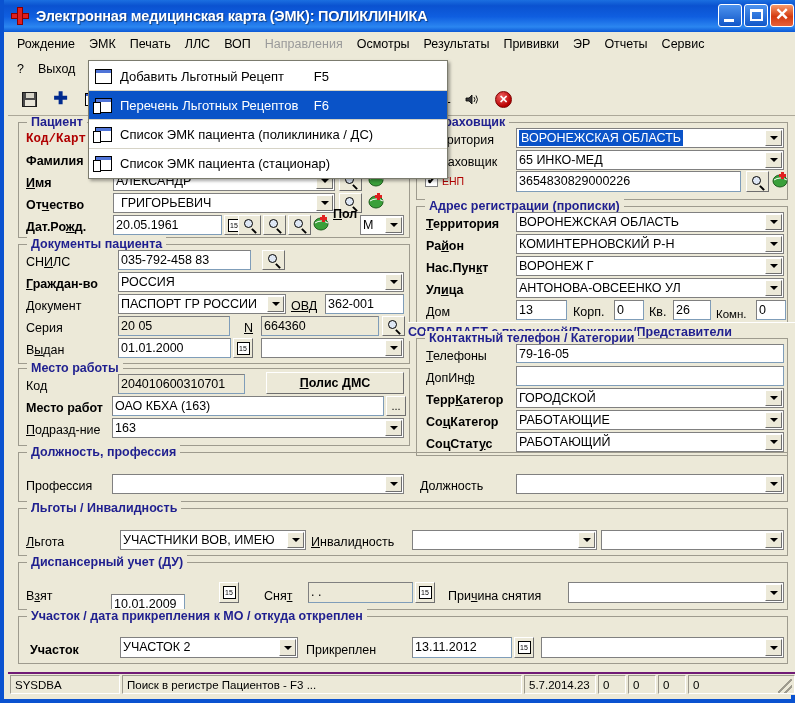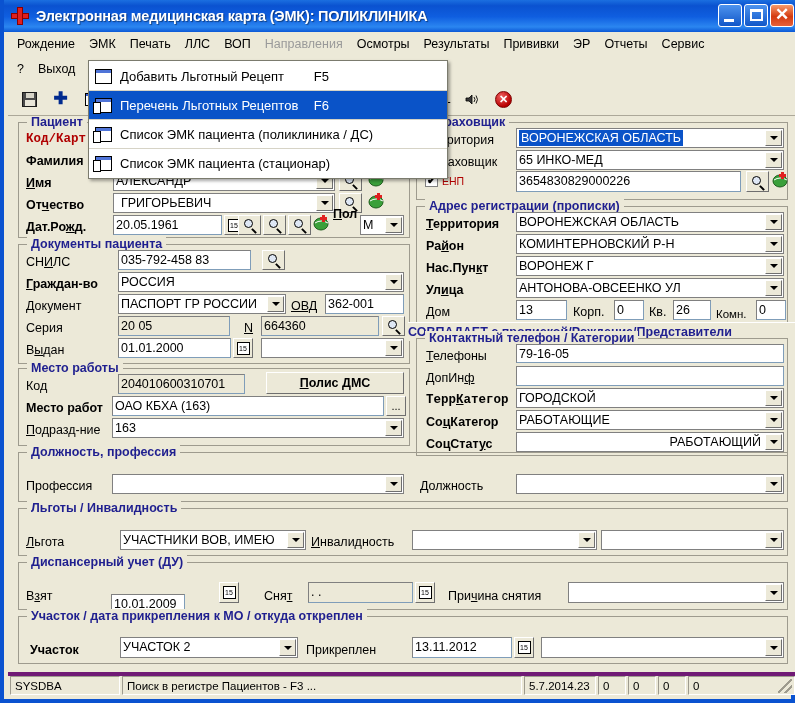--- a/index.html
+++ b/index.html
@@ -326,21 +326,21 @@
     position:absolute;
     width:13px;height:13px;
     background:#fff;border:1px solid #808080;box-sizing:border-box;
     font-size:11px;line-height:11px;text-align:center;color:#000;font-weight:bold;
   }
   .status {
     position: absolute;
     left: 4px; bottom: 4px;
     width: 787px; height: 23px;
     background: #ece9d8;
-    border-top: 4px solid #701a75;
+    border-top: 2px solid #701a75;
     box-sizing: border-box;
     display: flex;
     align-items: center;
     font-size: 11.5px;
   }
   .st-cell {
     height: 19px;
     border: 1px solid #9e9b8e;
     border-right-color:#fff; border-bottom-color:#fff;
     box-sizing: border-box;
@@ -697,32 +697,32 @@
 
       <div style="position:absolute; left:400px; top:206px; width:390px; height:18px; background:#ece9d8; border-top:1px solid #fff; font-size:12.5px; font-weight:bold; color:#1f1f8f; line-height:18px; overflow:hidden; white-space:nowrap;">СОВПАДАЕТ с пропиской/Рождение/Представители</div>
 
       <div class="group" style="left:408px; top:222px; width:372px; height:118px;">
         <div class="gtitle">Контактный телефон  / Категории</div>
       </div>
       <div class="fld-label" style="left:418px; top:231px;"><span class="u">Т</span>елефоны</div>
       <div class="inp" style="left:508px; top:228px; width:268px; height:19px;">79-16-05</div>
       <div class="fld-label" style="left:418px; top:253px;">ДопИн<span class="u">ф</span></div>
       <div class="inp" style="left:508px; top:250px; width:268px; height:20px;"></div>
-      <div class="fld-label b" style="left:418px; top:275px;font-family:Liberation Mono, monospace;">Терр<span class="u">К</span>атегор</div>
+      <div class="fld-label b" style="left:418px; top:275px;">Терр<span class="u">К</span>атегор</div>
       <div class="combo" style="left:508px; top:272px; width:268px; height:20px;">
         <span class="val">ГОРОДСКОЙ</span>
         <span class="arrow"></span>
       </div>
       <div class="fld-label b" style="left:418px; top:297px;">Со<span class="u">ц</span>Категор</div>
       <div class="combo" style="left:508px; top:294px; width:268px; height:20px;">
         <span class="val">РАБОТАЮЩИЕ</span>
         <span class="arrow"></span>
       </div>
       <div class="fld-label b" style="left:418px; top:319px;">СоцСтат<span class="u">у</span>с</div>
-      <div class="combo" style="left:508px; top:316px; width:268px; height:20px;text-align:right;">
+      <div class="combo" style="left:508px; top:316px; width:268px; height:20px;">
         <span class="val">РАБОТАЮЩИЙ</span>
         <span class="arrow"></span>
       </div>
 
     </div>
 
     <div class="dropdown">
       <div class="dd-item">
         <span class="dd-ico"></span>
         <span class="dd-label">Добавить Льготный Рецепт</span>

